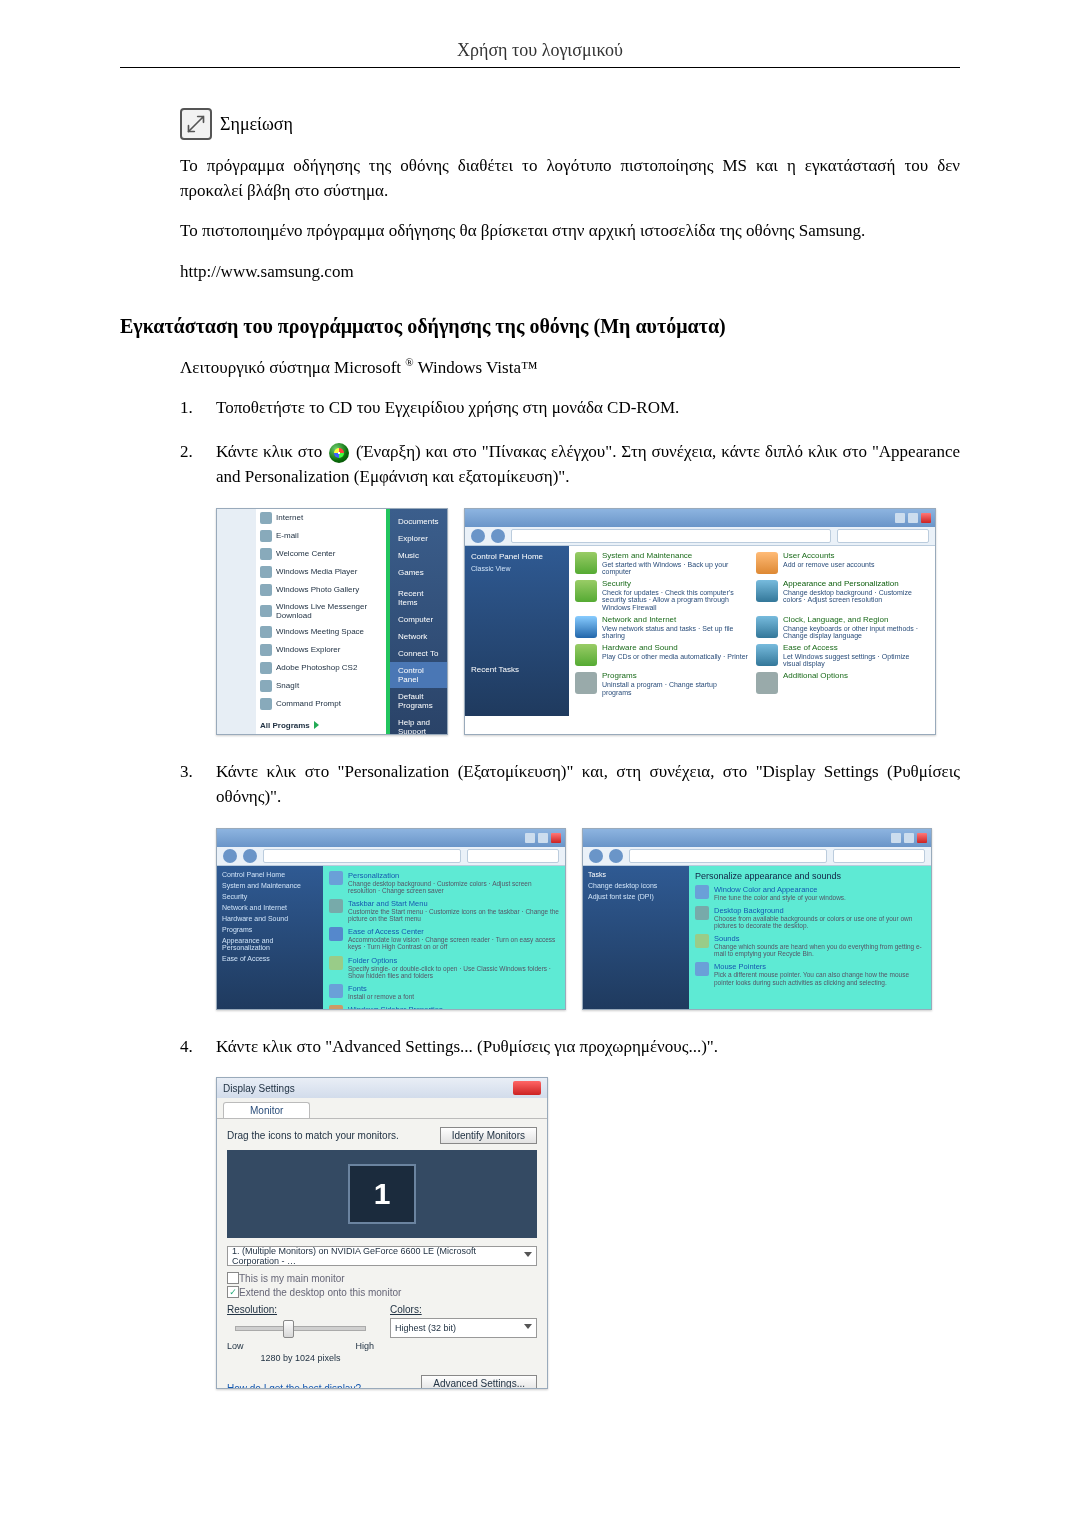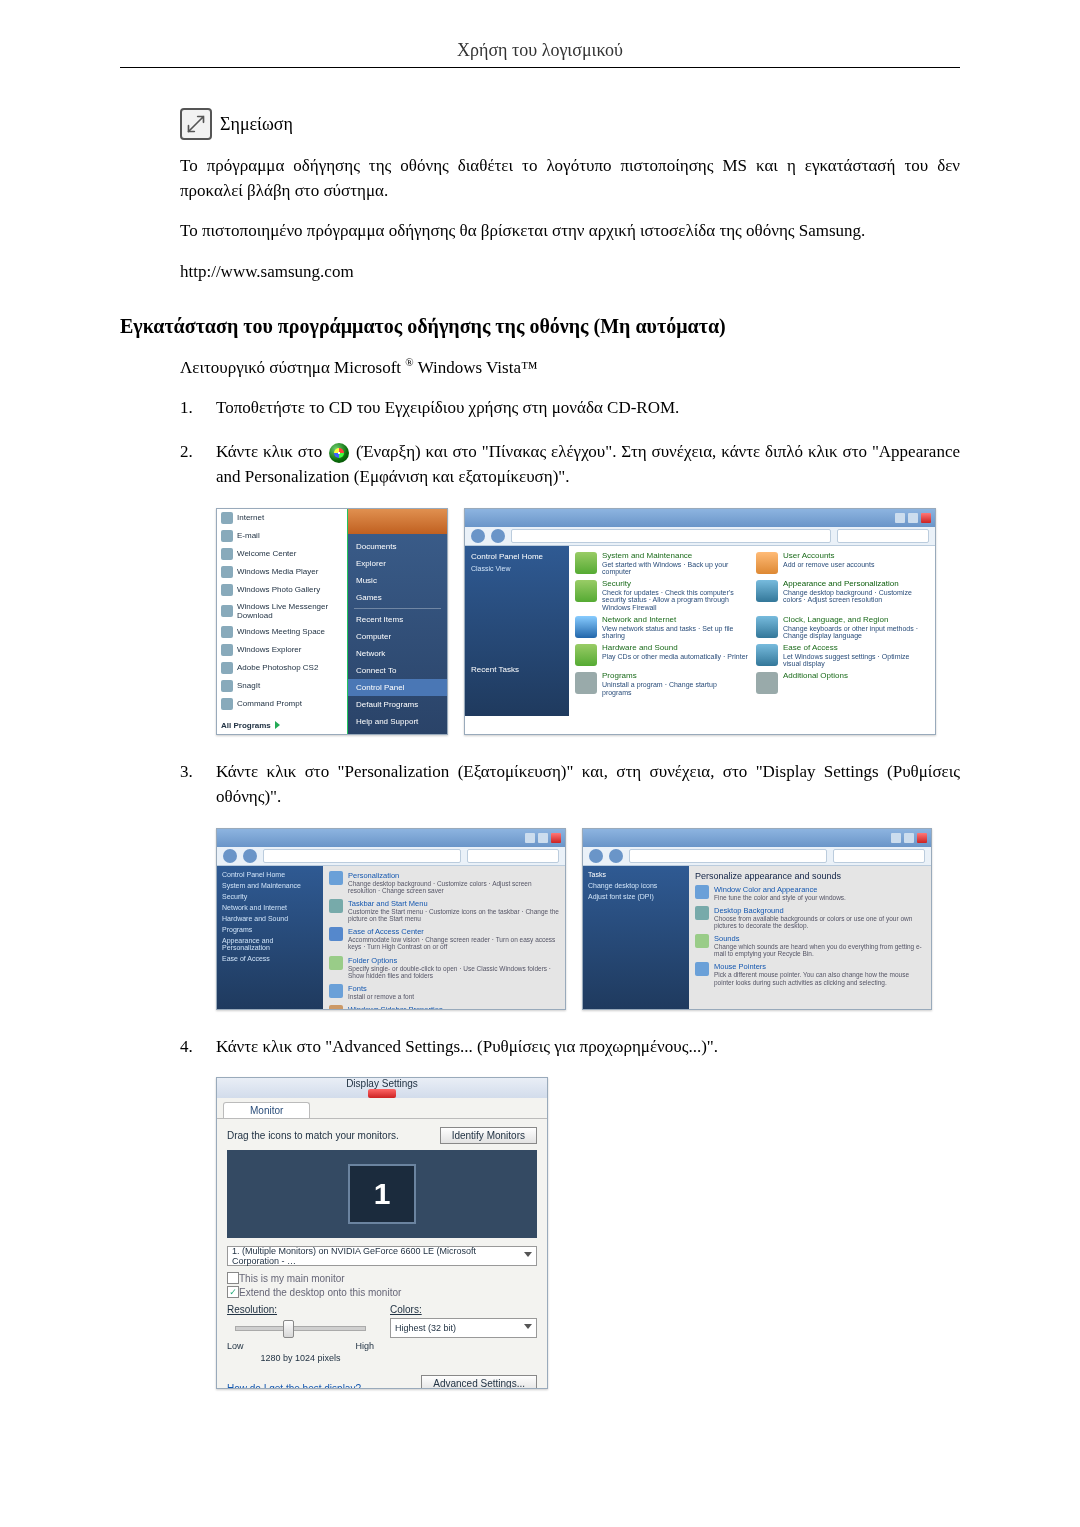--- a/index.html
+++ b/index.html
@@ -111,22 +111,22 @@
     box-shadow: 0 1px 2px rgba(0,0,0,.2);
     position: relative;
     overflow: hidden;
     font-family: Tahoma, Arial, sans-serif;
     font-size: 8px;
     color: #2a4d7a;
   }
   
   .startmenu { width: 230px; height: 225px; display:flex; }
   .sm-left {
-    width: 130px; background:#fff; border-right:1px solid #22c55e;
-    display:flex; flex-direction:column;
+    width: 130px; background:#fff; border-right:4px solid #22c55e;
+    display:flex; flex-direction:column;margin-left:39px;
   }
   .sm-item { display:flex; align-items:center; gap:4px; padding:3px 4px; color:#234; }
   .sm-item .ic{ width:12px;height:12px;background:#8ab;border-radius:2px;flex-shrink:0;}
   .sm-all { margin-top:auto; padding:4px; font-weight:bold; color:#234; display:flex;align-items:center;}
   .sm-arrow{width:0;height:0;border-top:4px solid transparent;border-bottom:4px solid transparent;border-left:5px solid #2a5; margin-left:4px;}
   .sm-right {
     flex:1; background: linear-gradient(#3b5e8c,#2a4368); color:#fff;
     display:flex;flex-direction:column; padding:4px 0;
   }
   .sm-right .hdr{ height:28px; background:linear-gradient(#e09050,#c06020); margin:-4px 0 4px 0;}
@@ -155,34 +155,34 @@
   .cp-ico.gl{background:linear-gradient(#8cf,#26a);}
   .cp-ico.gr{background:#9aa;}
   .cp-cat .tt{color:#1b6b1b;font-size:8px;line-height:1.1;}
   .cp-cat .dd{color:#2a4d7a;font-size:7px;line-height:1.1;}
   .cp-cat.hl .tt{color:#0b5c0b;}
   
   .pzwin{width:348px;height:180px;background:#fff;}
   .pz-body{display:flex;height:144px;}
   .pz-side{width:96px;background:linear-gradient(#2f5a93,#1f3a5e);color:#cfe3f8;padding:5px;font-size:7px;}
   .pz-side .ln{margin-bottom:4px;}
-  .pz-main{flex:1;background:#e5e5e5;padding:5px 6px;}
+  .pz-main{flex:1;background:#5eead4;padding:5px 6px;}
   .pz-h{color:#124; font-size:9px;margin-bottom:4px;}
   .pz-row{display:flex;gap:5px;margin-bottom:5px;}
   .pz-ic{width:14px;height:14px;flex-shrink:0;border-radius:2px;}
   .pz-ic.c1{background:#6aa0d8;}
   .pz-ic.c2{background:#7aa;}
   .pz-ic.c3{background:#58c;}
   .pz-ic.c4{background:#9c8;}
   .pz-ic.c5{background:#c96;}
   .pz-tx .a{color:#1558b0;font-size:7.5px;}
   .pz-tx .b{color:#556;font-size:6.5px;line-height:1.1;}
   
   .dswin{width:330px;height:310px;background:#f3f3f0;border:1px solid #9ab;}
-  .ds-title{height:20px;background:linear-gradient(#e9eef6,#d2dceb);display:flex;align-items:center;padding:0 6px;font-size:10px;color:#234;justify-content:space-between;flex-direction:column;}
+  .ds-title{height:20px;background:linear-gradient(#e9eef6,#d2dceb);display:flex;align-items:center;padding:0 6px;font-size:10px;color:#234;justify-content:space-between;}
   .ds-close{width:28px;height:14px;background:linear-gradient(#f66,#c22);border-radius:2px;}
   .ds-tabs{height:20px;border-bottom:1px solid #bbb;display:flex;align-items:flex-end;padding-left:6px;}
   .ds-tab{border:1px solid #bbb;border-bottom:none;background:#fff;padding:2px 26px;font-size:10px;border-radius:3px 3px 0 0;}
   .ds-body{padding:8px 10px;font-size:10px;color:#234;}
   .ds-row1{display:flex;justify-content:space-between;align-items:center;margin-bottom:6px;}
   .ds-btn{border:1px solid #888;background:linear-gradient(#fefefe,#e2e2e2);padding:2px 11px;border-radius:0;font-size:10px;}
   .ds-preview{height:88px;background:#344a63;margin-bottom:8px;display:flex;align-items:center;justify-content:center;}
   .ds-mon{width:64px;height:56px;background:#1b2b3d;border:2px solid #6b84a0;display:flex;align-items:center;justify-content:center;color:#fff;font-size:30px;font-weight:bold;}
   .ds-select{height:18px;border:1px solid #999;background:#fff;display:flex;align-items:center;padding:0 16px 0 4px;position:relative;margin-bottom:6px;font-size:9px;}
   .ds-select::after{content:"";position:absolute;right:4px;top:5px;border-left:4px solid transparent;border-right:4px solid transparent;border-top:5px solid #555;}

